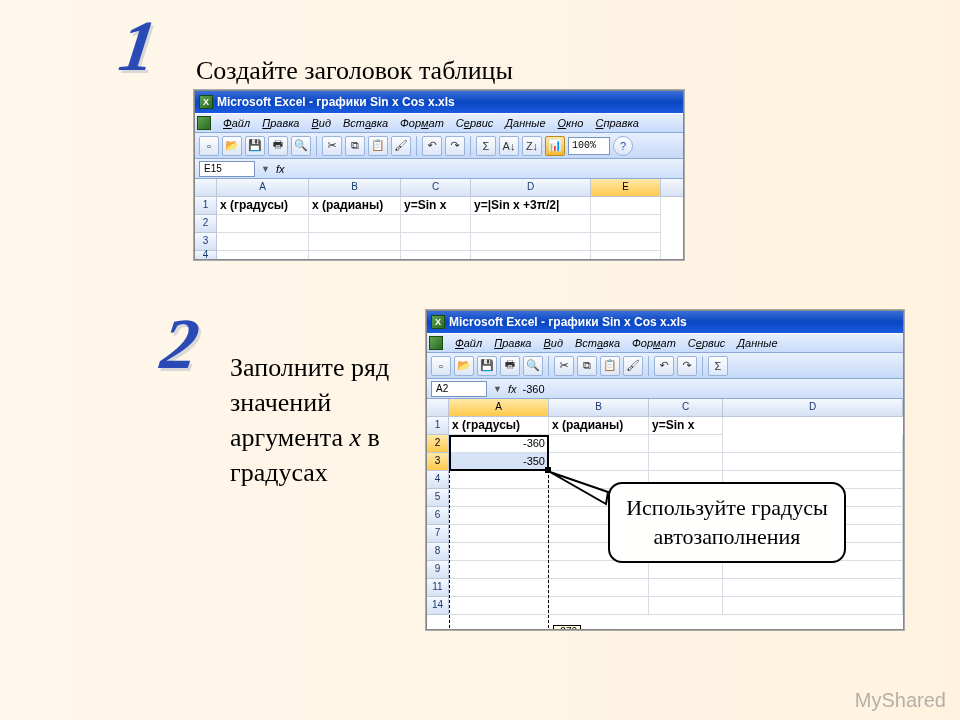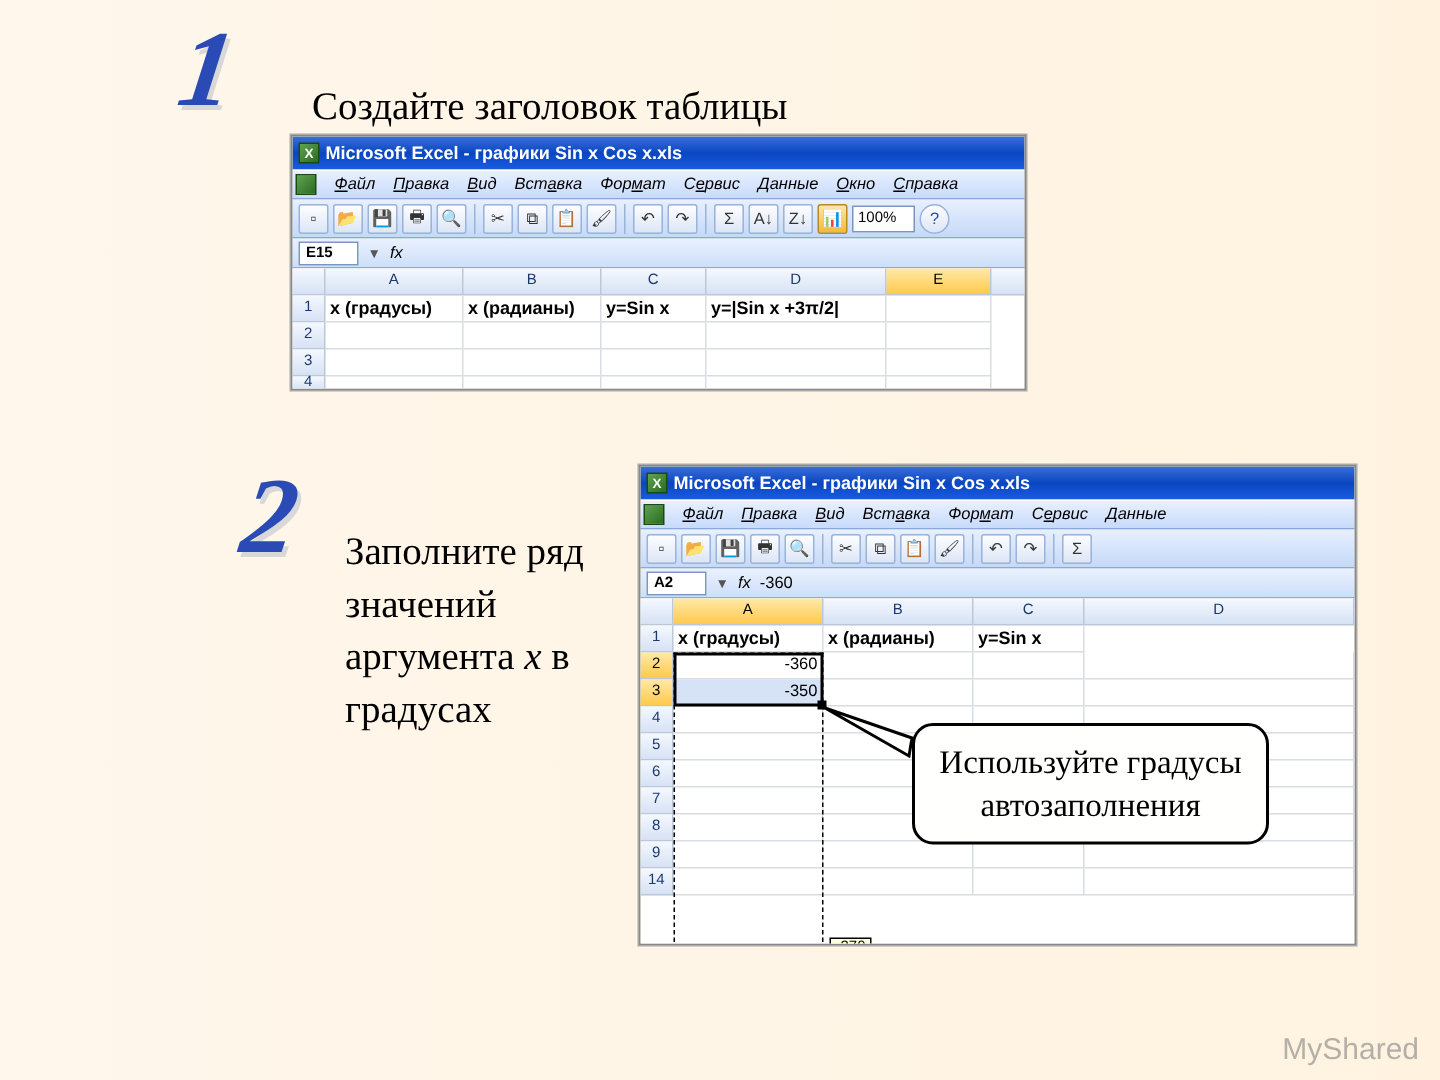--- a/index.html
+++ b/index.html
@@ -80,32 +80,33 @@
     border-radius: 2px;
     display:flex;align-items:center;justify-content:center;
     font-size: 11px; color:#333;
   }
   .sep { width:1px; height:20px; background:#9ab3d8; margin:0 2px;}
   .zoombox {
     width: 42px; height: 18px;
     background: #fff; border: 1px solid #7a95c0;
     font-size: 10px; line-height: 16px; padding: 0 3px;
     color:#000;
+    font-family:Liberation Mono, monospace;
   }
   .namebar {
     height: 20px;
     background: linear-gradient(to bottom,#eaf1fe,#cddff9);
     border-bottom: 1px solid #8aa9d6;
     display:flex; align-items:center; padding: 0 4px; gap: 6px;
   }
   .namebox {
-    width: 40px; height: 16px; background:#fff;
+    width: 56px; height: 16px; background:#fff;
     border: 1px solid #7a95c0; font-size:10px; padding:0 4px;
     line-height:14px; color:#000;
-    display:flex;align-items:center;font-weight:bold;
+    display:flex;align-items:center;
   }
   .fx { font-style: italic; font-size: 11px; color:#000; }
   .grid { background:#fff; position:relative; }
   .ghead {
     display:flex; height:18px;
     background: linear-gradient(to bottom,#f5f8fe,#d6e2f5);
     border-bottom:1px solid #bcc7d8;
   }
   .corner { width:22px; border-right:1px solid #bcc7d8; background:linear-gradient(to bottom,#f5f8fe,#d6e2f5);}
   .chd {
@@ -154,21 +155,21 @@
   .tooltip {
     position:absolute; background:#ffffe1; border:1px solid #000;
     font-size:10px; padding:0 3px; font-family:Tahoma,sans-serif;
   }
 </style>
 </head>
 <body>
 
 <div class="big-num" style="left:120px; top:10px; transform:skewX(-8deg);">1</div>
 
-<div class="step-text" style="left:196px; top:56px;margin-left:12px;">Создайте заголовок таблицы</div>
+<div class="step-text" style="left:196px; top:56px;">Создайте заголовок таблицы</div>
 
 <div class="excel-win" style="left:194px; top:90px; width:490px; height:170px;">
   <div class="titlebar">
     <span class="xicon">X</span>
     <span>Microsoft Excel - графики Sin x Cos x.xls</span>
   </div>
   <div class="menubar">
     <span class="mctrl"></span>
     <span><u>Ф</u>айл</span>
     <span><u>П</u>равка</span>
@@ -360,20 +361,27 @@
         <div class="cell" style="width:180px;"></div>
       </div>
     <div class="grow">
         <div class="rhd">9</div>
         <div class="cell" style="width:100px;"></div>
         <div class="cell" style="width:100px;"></div>
         <div class="cell" style="width:74px;"></div>
         <div class="cell" style="width:180px;"></div>
       </div>
     <div class="grow">
+        <div class="rhd">11</div>
+        <div class="cell" style="width:100px;"></div>
+        <div class="cell" style="width:100px;"></div>
+        <div class="cell" style="width:74px;"></div>
+        <div class="cell" style="width:180px;"></div>
+      </div>
+    <div class="grow">
         <div class="rhd">14</div>
         <div class="cell" style="width:100px;"></div>
         <div class="cell" style="width:100px;"></div>
         <div class="cell" style="width:74px;"></div>
         <div class="cell" style="width:180px;"></div>
       </div>
 
     <div class="selRange" style="left:22px; top:36px; width:100px; height:36px; border:2px solid #000; background:transparent;"></div>
 
     <div class="selRange" style="left:22px; top:36px; width:100px; height:198px;"></div>

